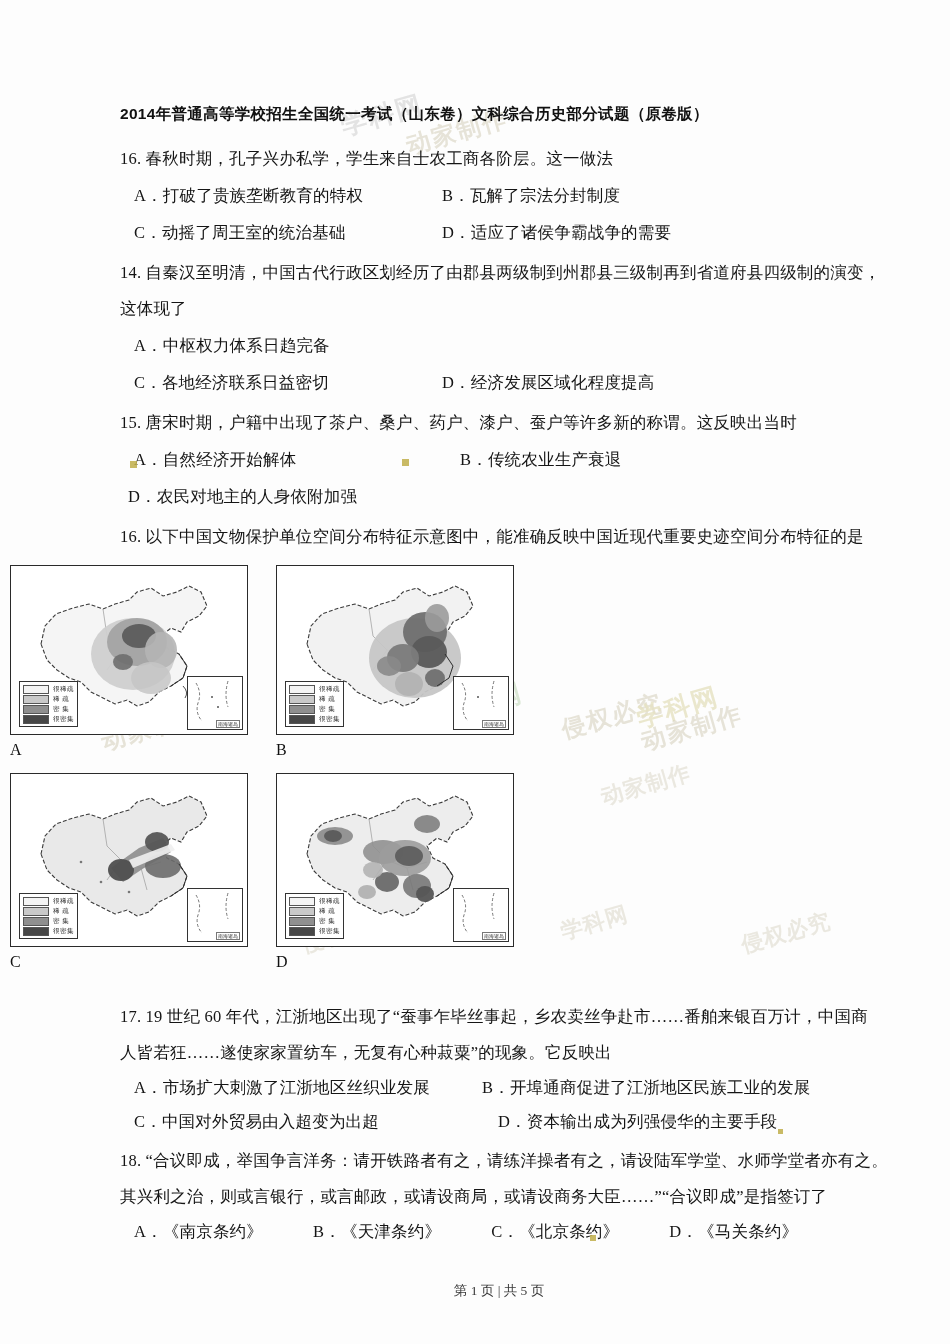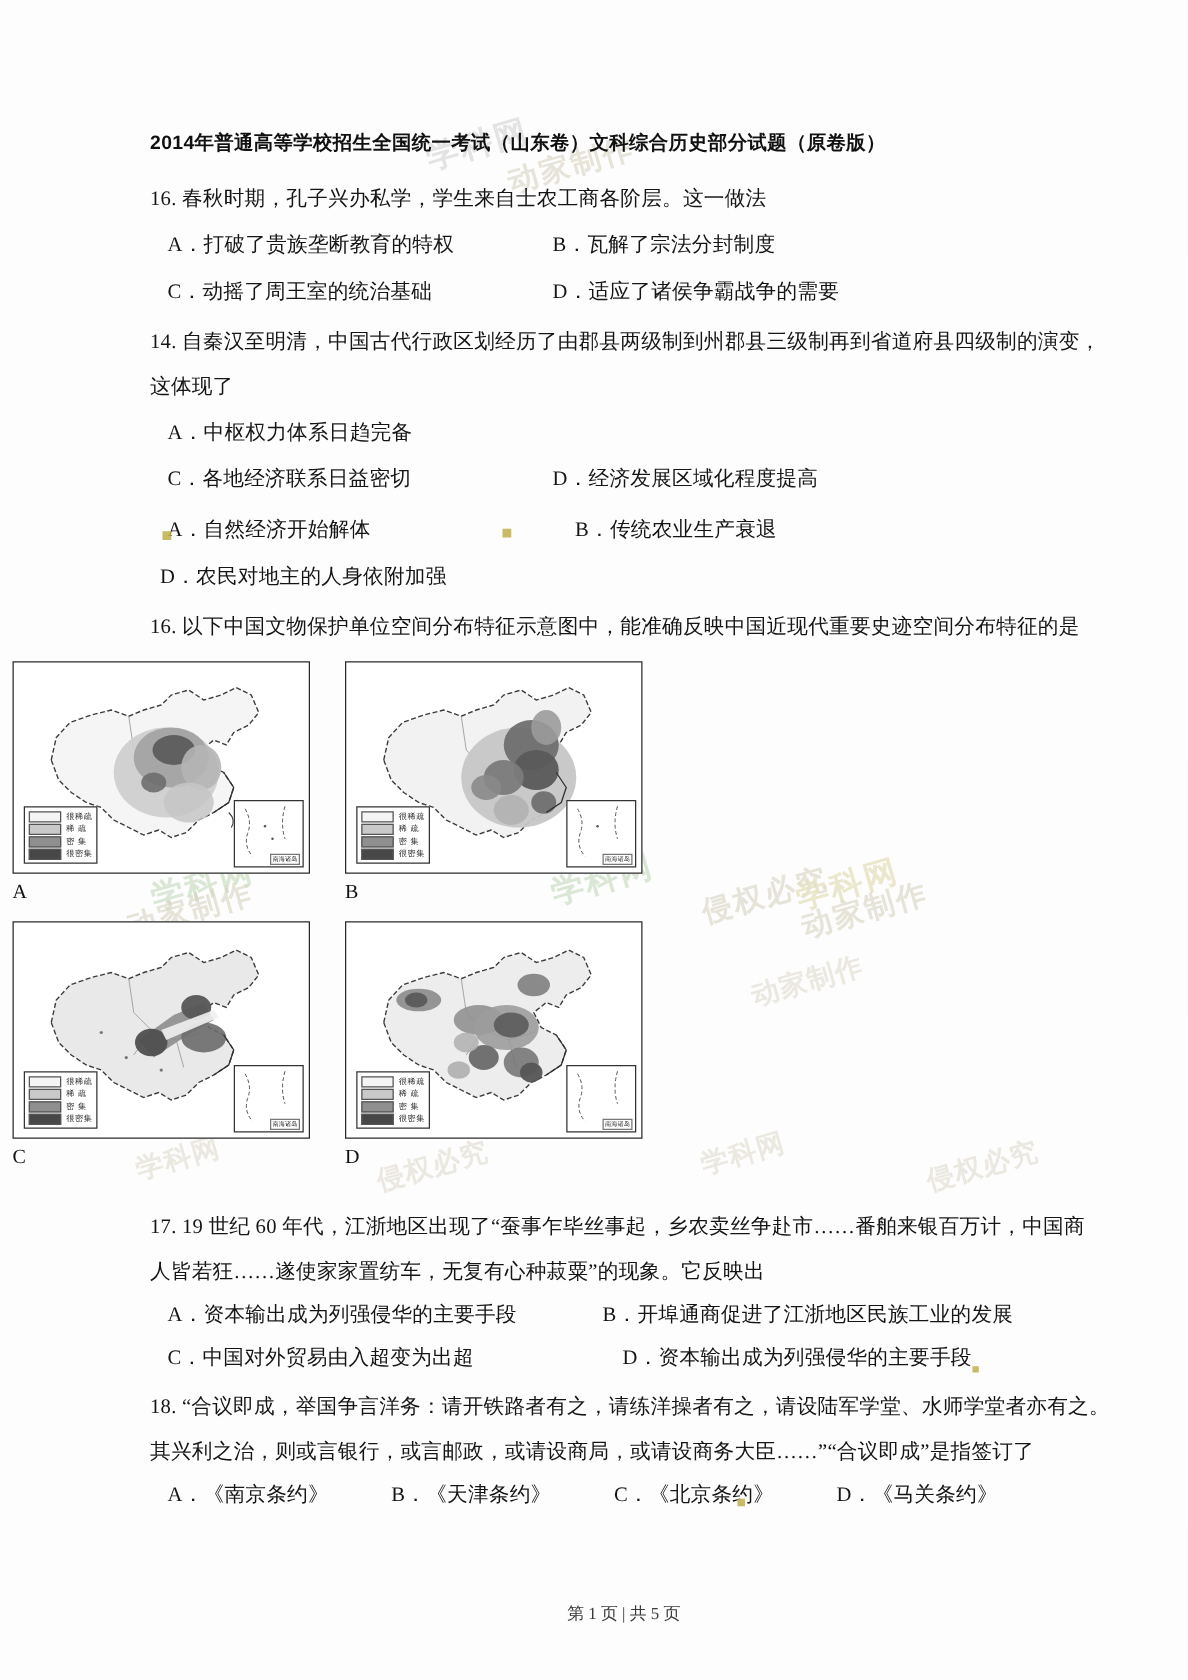--- a/index.html
+++ b/index.html
@@ -236,20 +236,21 @@
       <div class="opt-row">
         <span class="opt opt-a">A．中枢权力体系日趋完备</span>
       </div>
       <div class="opt-row">
         <span class="opt opt-a">C．各地经济联系日益密切</span>
         <span class="opt opt-b">D．经济发展区域化程度提高</span>
       </div>
     </div>
 
     <div class="q">
+      <p class="q-stem">15. 唐宋时期，户籍中出现了茶户、桑户、药户、漆户、蚕户等许多新的称谓。这反映出当时</p>
       <div class="opt-row" style="position:relative;align-items:center;">
         <span class="speck" style="left:10px; top:20px;"></span>
         <span class="speck" style="left:282px; top:18px;"></span>
         <span class="opt opt-a">A．自然经济开始解体</span>
         <span class="opt opt-b" style="padding-left:26px;">B．传统农业生产衰退</span>
       </div>
       <div class="opt-row">
         <span class="opt opt-b">D．农民对地主的人身依附加强</span>
       </div>
     </div>
@@ -455,21 +456,21 @@
       </div>
     </div>
   </div>
 
   <div class="content" style="padding-top:14px;">
 
     <div class="q">
       <p class="q-stem">17. 19 世纪 60 年代，江浙地区出现了“蚕事乍毕丝事起，乡农卖丝争赴市……番舶来银百万计，中国商</p>
       <p class="q-stem">人皆若狂……遂使家家置纺车，无复有心种菽粟”的现象。它反映出</p>
       <div class="opt-row compact">
-        <span class="opt opt-wide-a">A．资本输出成为列强侵华的主要手段</span>
+        <span class="opt opt-wide-a">A．市场扩大刺激了江浙地区丝织业发展</span>
         <span class="opt opt-b">B．开埠通商促进了江浙地区民族工业的发展</span>
       </div>
       <div class="opt-row compact" style="position:relative;">
         <span class="opt opt-wide-a">C．中国对外贸易由入超变为出超</span>
         <span class="opt opt-b" style="padding-left:24px;">D．资本输出成为列强侵华的主要手段</span>
         <span class="speck" style="left:658px; top:24px; width:5px; height:5px;"></span>
       </div>
     </div>
 
     <div class="q">

